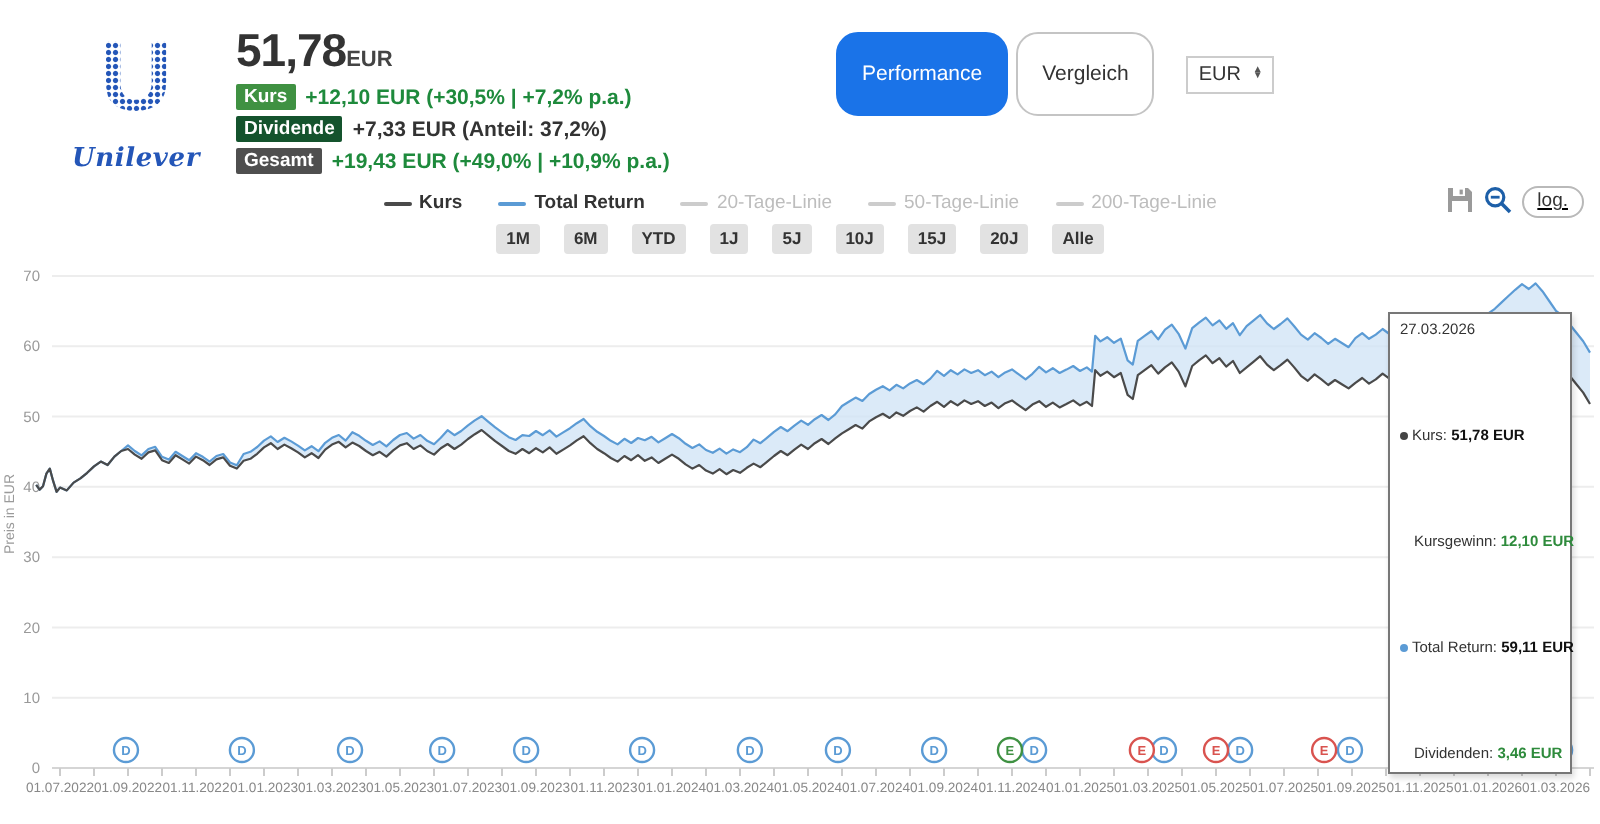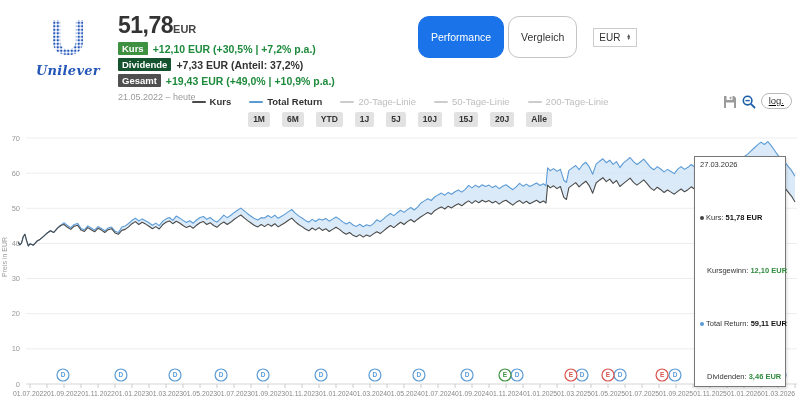--- a/index.html
+++ b/index.html
@@ -8,21 +8,21 @@
   #app { position:relative; width:800px; height:412px; background:#fff; }
 
   
   #logo { position:absolute; left:28px; top:14px; width:80px; text-align:center; }
   #logo-u {
     font-size:50px; font-weight:900; line-height:48px; color:transparent;
     background:radial-gradient(circle,#2456b8 1.05px,rgba(36,86,184,.25) 1.4px,transparent 1.6px) 0 0/3.5px 3.5px;
     -webkit-background-clip:text; background-clip:text;
   }
   #logo-word { font-family:"DejaVu Serif", serif; font-style:italic; font-weight:bold;
-               font-size:13px; color:#2456b8; margin-top:1px; letter-spacing:.3px; }
+               font-size:13px; color:#2456b8; margin-top:10px; letter-spacing:.3px; }
   #price-block { position:absolute; left:118px; top:12px; }
   #price-line { display:flex; align-items:baseline; }
   #price-value { font-size:23px; font-weight:bold; color:#333; letter-spacing:-.5px; }
   #price-currency { font-size:11px; font-weight:bold; color:#444; }
   .stat-row { display:flex; align-items:center; gap:5px; margin-top:3px; height:13px; }
   .badge { color:#fff; font-size:9.5px; font-weight:bold; padding:1px 4px 1.5px; border-radius:1px; }
   .badge.kurs { background:#3f9142; }
   .badge.dividende { background:#14532d; }
   .badge.gesamt { background:#4f4f4f; }
   .stat-text { font-size:10.5px; font-weight:bold; }
@@ -41,21 +41,21 @@
 
   
   #legend-row { position:absolute; top:96px; left:0; width:800px; display:flex;
                 justify-content:center; gap:18px; }
   .legend-item { display:flex; align-items:center; gap:4px; cursor:pointer; }
   .legend-dash { width:14px; height:2px; border-radius:1px; }
   .legend-label { font-size:9.5px; font-weight:bold; }
   .legend-item.inactive .legend-label { color:#bdbdbd; font-weight:normal; }
   .legend-item.active .legend-label { color:#333; }
 
-  #chart-tools { position:absolute; top:93px; right:8px; display:flex; align-items:flex-end; gap:5px;text-decoration:underline; }
+  #chart-tools { position:absolute; top:93px; right:8px; display:flex; align-items:flex-start; gap:5px;text-decoration:underline; }
   #save-icon, #zoomout-icon { width:14px; height:14px; cursor:pointer; }
   #log-btn { border:1px solid #b9b9b9; border-radius:9px; padding:1px 7px 2px;
              font-size:9.5px; color:#333; background:#fff; cursor:pointer; }
 
   #range-row { position:absolute; top:112px; left:0; width:800px; display:flex;
                justify-content:center; gap:12px; }
   .range-btn { background:#e2e2e2; color:#333; font-size:8.5px; font-weight:bold;
                padding:2px 5px 3px; border-radius:2px; border:none; cursor:pointer; }
 
   
@@ -95,21 +95,20 @@
       <span class="stat-text green">+12,10 EUR (+30,5% | +7,2% p.a.)</span>
     </div>
     <div class="stat-row">
       <span class="badge dividende">Dividende</span>
       <span class="stat-text dark">+7,33 EUR (Anteil: 37,2%)</span>
     </div>
     <div class="stat-row">
       <span class="badge gesamt">Gesamt</span>
       <span class="stat-text green">+19,43 EUR (+49,0% | +10,9% p.a.)</span>
     </div>
-    <div id="date-range">21.05.2022 – heute</div>
   </div>
 
   <div id="header-controls">
     <button class="pill" id="performance-btn">Performance</button>
     <button class="pill" id="vergleich-btn">Vergleich</button>
     <div id="currency-select">
       <span>EUR</span>
       <span id="currency-arrows">
           <span>▲</span>
           <span>▼</span>

